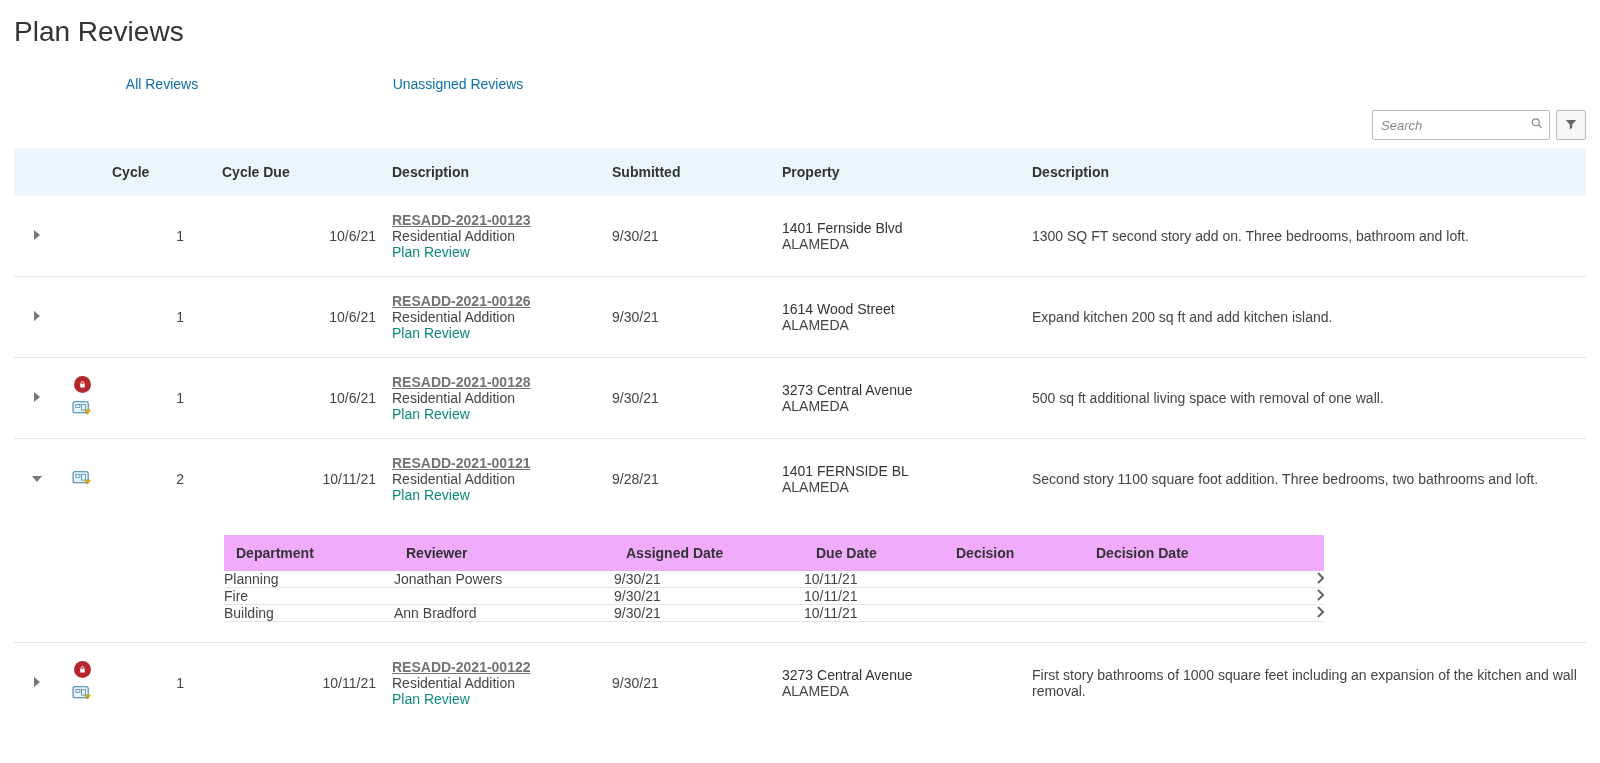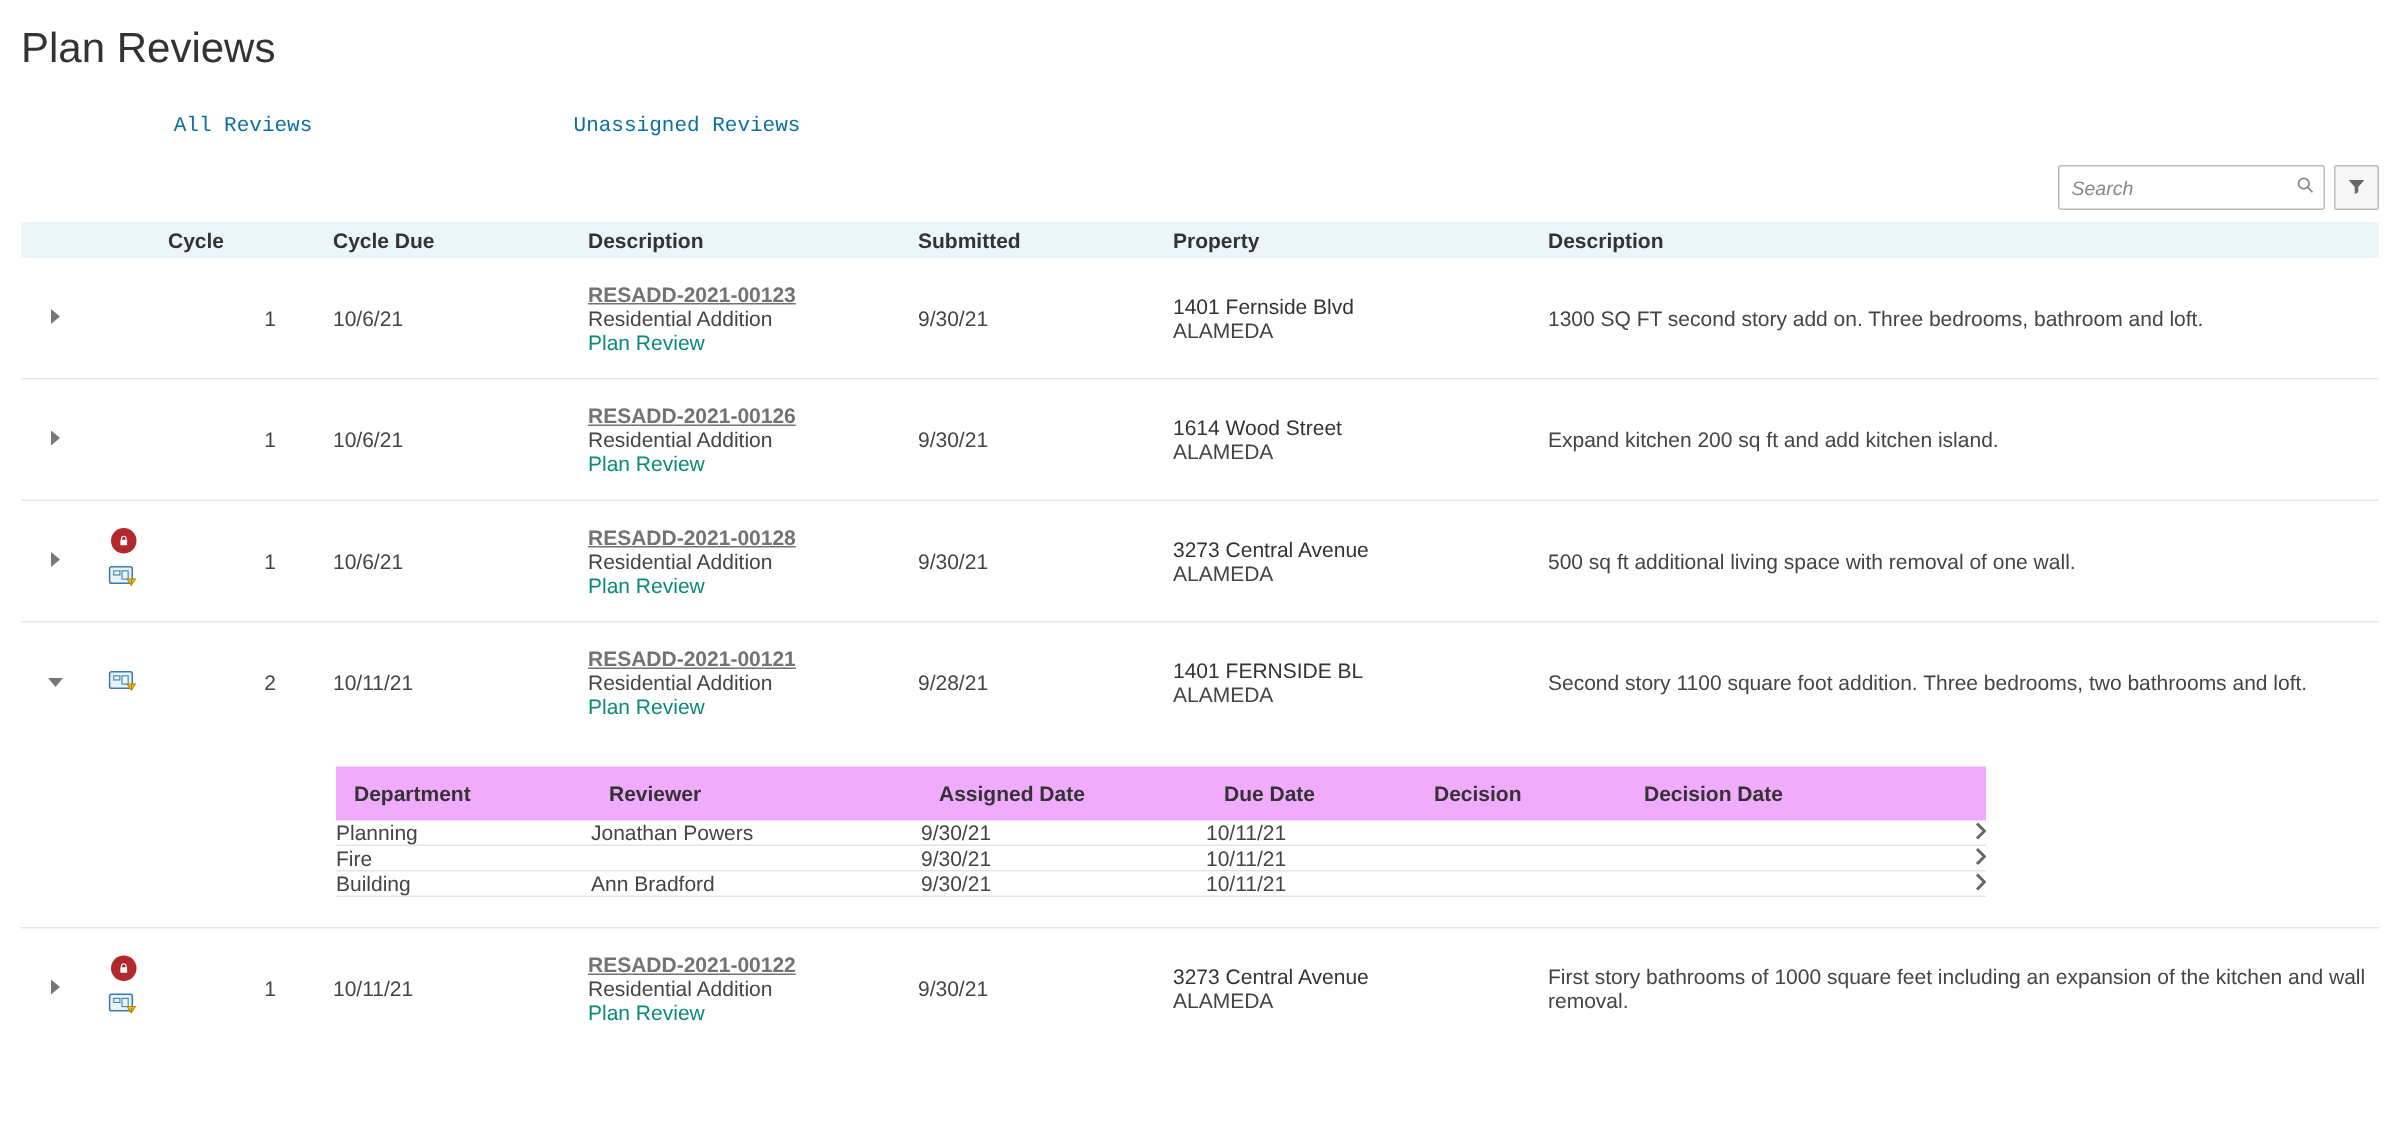--- a/index.html
+++ b/index.html
@@ -12,21 +12,20 @@
   }
   .page-title {
     font-size: 28px;
     font-weight: 300;
     color: #333;
     margin-bottom: 18px;
   }
   .tabs {
     display: flex;
     margin-bottom: 6px;
-    font-family: Liberation Mono, monospace;
   }
   .tab {
     width: 296px;
     text-align: center;
     padding: 10px 0;
     color: #0b6fa4;
     cursor: pointer;
     border-bottom: 2px solid transparent;
   }
   .tab.active {
@@ -75,35 +74,35 @@
     color: #666;
   }
   table.main {
     width: 100%;
     border-collapse: collapse;
   }
   table.main thead th {
     background: #ecf5f9;
     font-weight: 600;
     text-align: left;
-    padding: 4px 8px;
+    padding: 16px 8px;
     color: #333;
     font-size: 14px;
   }
   table.main tbody td {
     padding: 16px 8px;
     border-top: 1px solid #e5e5e5;
     vertical-align: middle;
     color: #444;
   }
   table.main tbody tr:first-child td { border-top: none; }
   .col-exp { width: 46px; text-align: center; }
   .col-icons { width: 44px; }
   .col-cycle { width: 110px; text-align: right; padding-right: 30px !important; }
-  .col-due { width: 170px; }
+  .col-due { width: 170px; text-align: right; }
   .col-app { width: 220px; }
   .col-sub { width: 170px; }
   .col-prop { width: 250px; }
   .col-desc { }
   .expand-toggle {
     cursor: pointer;
     color: #666;
     display: inline-block;
   }
   .app-number { font-weight: 600; color: #737373; text-decoration: underline; }

